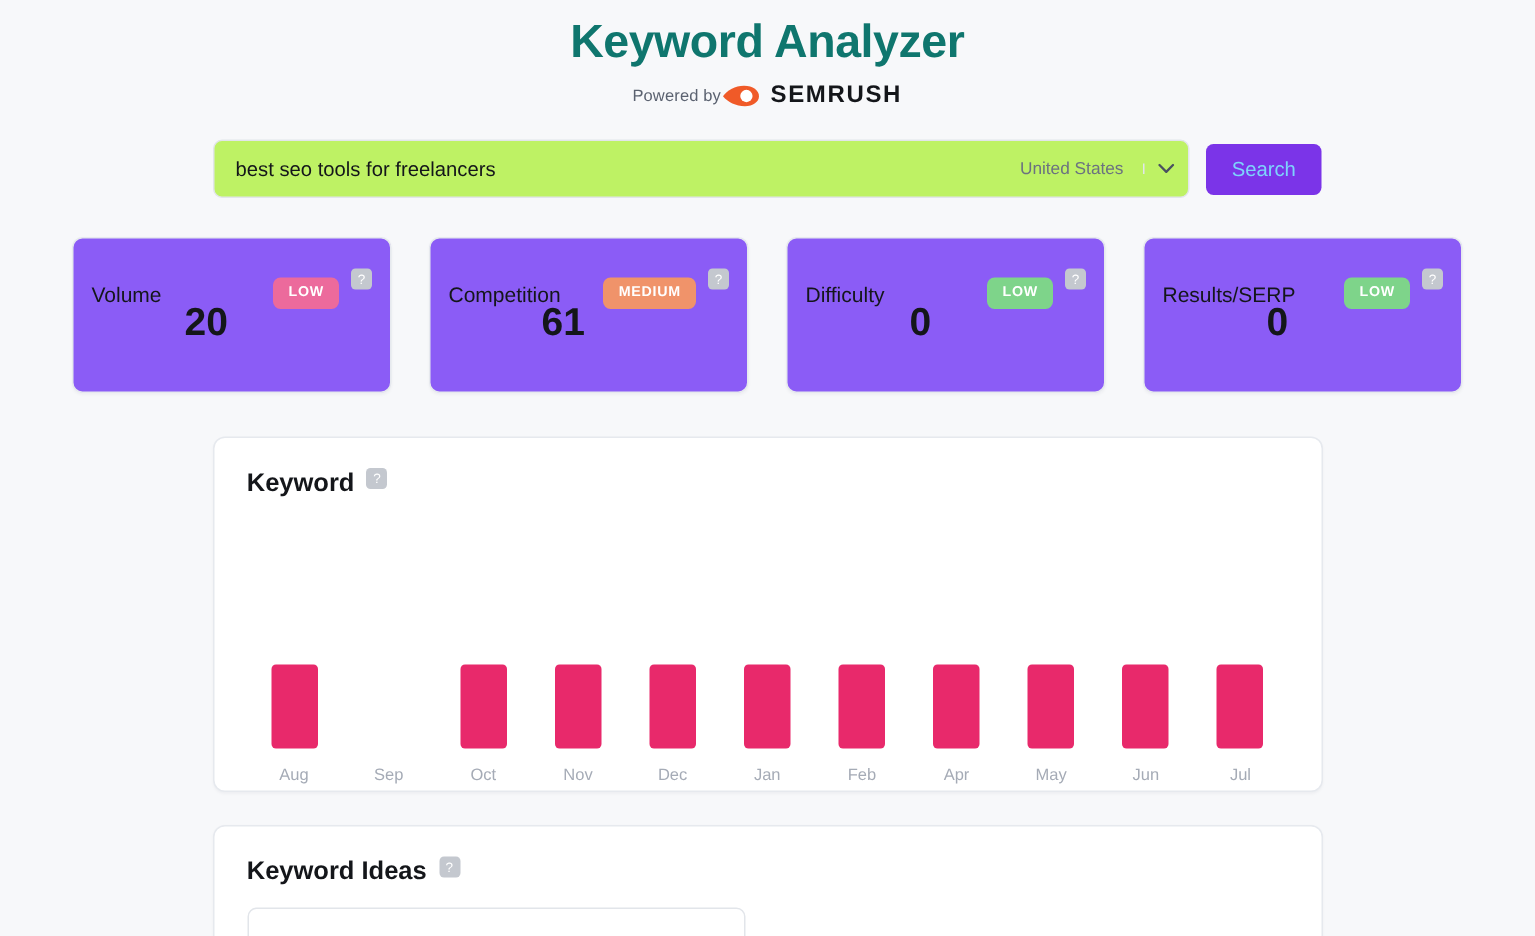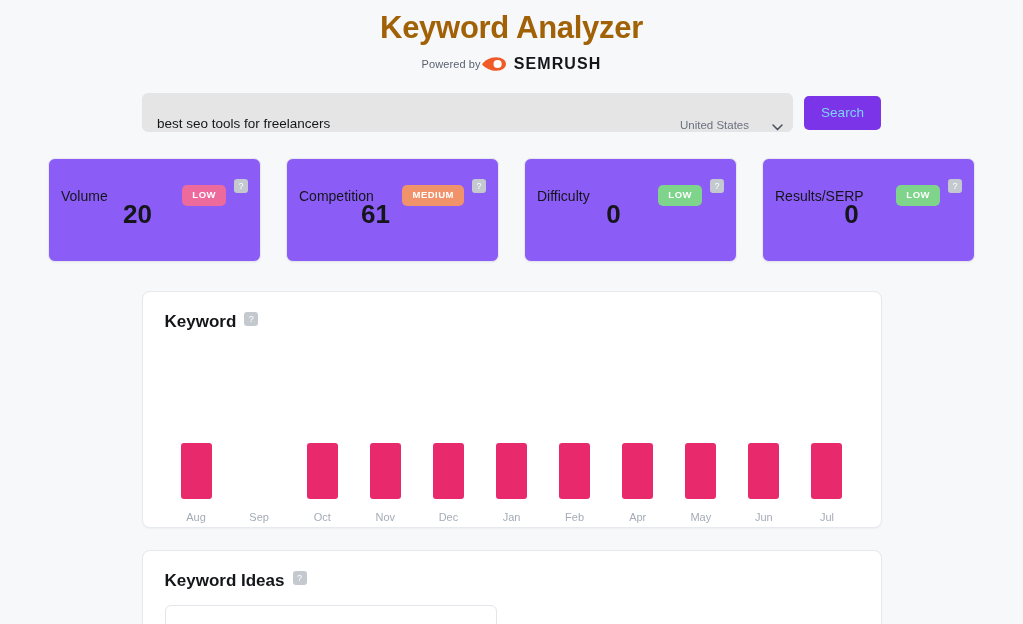--- a/index.html
+++ b/index.html
@@ -20,21 +20,21 @@
 
   
   .header {
     padding-top: 8px;
     text-align: center;
   }
   .app-title {
     font-size: 31px;
     font-weight: bold;
     letter-spacing: -0.3px;
-    color: #a16207;
+    color: #0f766e;
     margin: 0;
     line-height: 40px;
   }
   .powered-row {
     margin-top: 7px;
     display: flex;
     align-items: center;
     justify-content: center;
   }
   .powered-by {
@@ -62,25 +62,25 @@
   .search-row {
     margin-top: 20px;
     display: flex;
     align-items: center;
     justify-content: center;
     gap: 11px;
   }
   .search-box {
     width: 651px;
     height: 39px;
-    background: #e5e5e5;
+    background: #bef264;
     border: 1px solid #e2e5ea;
     border-radius: 6px;
     display: flex;
-    align-items: flex-end;
+    align-items: center;
     overflow: hidden;
   }
   .search-input {
     flex: 1 1 auto;
     border: 0;
     outline: 0;
     padding: 0 14px;
     font-family: "Liberation Sans", sans-serif;
     font-size: 13.5px;
     color: #14161a;

